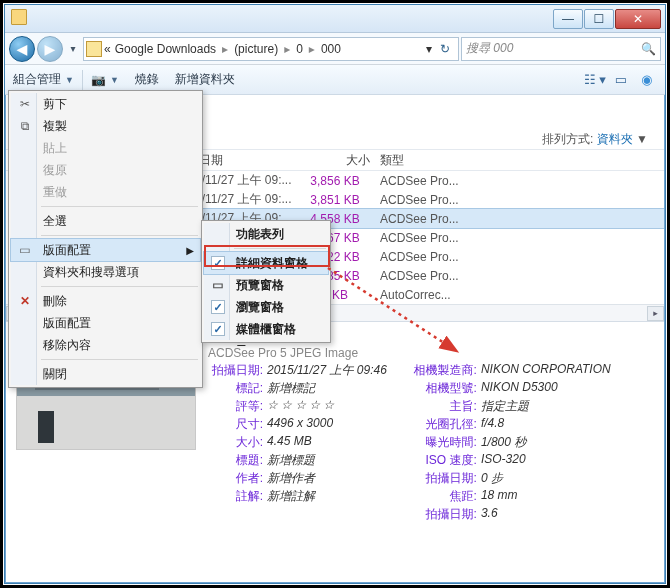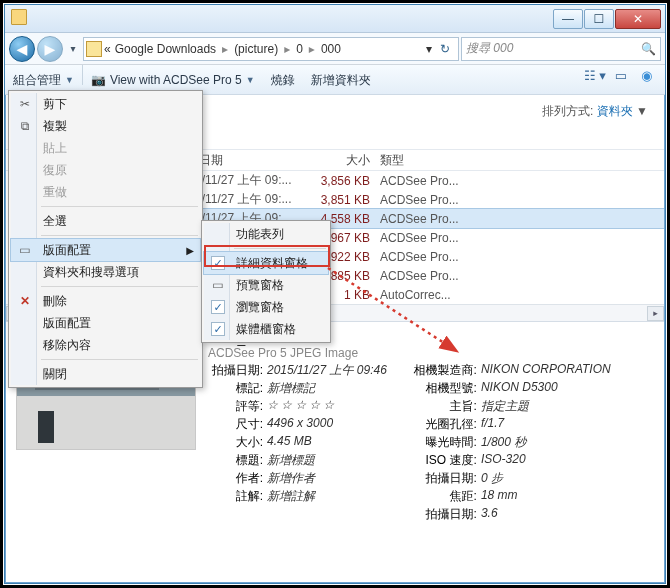--- a/index.html
+++ b/index.html
@@ -17,79 +17,79 @@
 .navcircle.fwd { opacity:.5; }
 .dd { width:16px; height:20px; display:flex; align-items:center; justify-content:center; color:#456; font-size:10px; }
 .pathbox { flex:1; height:24px; border:1px solid #b0c4d6; background:#fff; display:flex; align-items:center; font-size:12px; color:#333; padding:0 2px; gap:2px; }
 .pathbox .ficon { width:16px; height:16px; background:#fae59a; border:1px solid #c29a3a; }
 .pathbox .sep { color:#888; padding:0 2px; }
 .pathbox .crumb { padding:0 2px; }
 .pathbox .spacer { flex:1; }
 .refresh { width:22px; text-align:center; color:#2b5f8a; }
 .searchbox { width:200px; height:24px; border:1px solid #b0c4d6; background:#fff; display:flex; align-items:center; font-size:12px; font-style:italic; color:#888; padding:0 4px; }
 .searchbox .mag { margin-left:auto; font-style:normal; color:#3b7aae; }
-.toolbar { height:30px; background:linear-gradient(#f6fbff,#e4eef8); border-bottom:1px solid #cdd9e5; display:flex; align-items:flex-start; font-size:12px; color:#2b3a4a; }
+.toolbar { height:30px; background:linear-gradient(#f6fbff,#e4eef8); border-bottom:1px solid #cdd9e5; display:flex; align-items:center; font-size:12px; color:#2b3a4a; }
 .tbbtn { padding:0 8px; height:30px; display:flex; align-items:center; gap:4px; }
 .tbbtn .arr { font-size:9px; color:#4a6a8a; }
 .tbsep { width:1px; height:20px; background:#c7d4e0; }
 .tbright { margin-left:auto; display:flex; gap:2px; padding-right:6px; }
 .tbicon { width:24px; height:20px; display:flex; align-items:center; justify-content:center; color:#3a6a9a; font-size:13px; }
 .content { display:flex; position:absolute; top:94px; bottom:4px; left:1px; right:1px; }
 .main { flex:1; display:flex; flex-direction:column; position:relative; }
 .listhead { padding:8px 8px 4px 14px; }
 .loc-title { font-size:18px; color:#1b4f87; }
 .loc-sub { font-size:12px; color:#666; }
-.sortby { position:absolute; right:16px; top:4px; font-size:12px; color:#555; }
+.sortby { position:absolute; right:16px; top:32px; font-size:12px; color:#555; }
 .sortby .lnk { color:#1b6fb3; }
 .cols { display:flex; font-size:12px; color:#444; border-top:1px solid #e4e9ef; border-bottom:1px solid #e4e9ef; height:22px; align-items:center; padding-left:14px; }
 .col-name { width:155px; }
 .col-date { width:125px; }
 .col-size { width:80px; text-align:right; padding-right:10px; }
 .col-type { flex:1; }
 .rows { font-size:12px; color:#222; overflow:hidden; padding-left:14px; }
 .row { display:flex; height:19px; align-items:center; }
 .row.sel { background:#d6e8f8; outline:1px solid #a8c8e4; }
 .row .ic { width:16px; height:14px; background:#f2d06a; border:1px solid #c29a3a; margin-right:4px; font-size:8px; line-height:12px; text-align:center; color:#7a5a10; }
 .row .ic.acl { background:#e6e6e6; border-color:#aaa; }
 .row .nm { width:135px; overflow:hidden; white-space:nowrap; text-overflow:ellipsis; }
 .row .dt { width:125px; overflow:hidden; white-space:nowrap; text-overflow:ellipsis; color:#555; }
-.row .sz { width:80px; text-align:right; padding-right:10px; color:#7f1d1d; }
+.row .sz { width:80px; text-align:center; padding-right:10px; color:#a21caf; }
 .row .tp { flex:1; color:#555; overflow:hidden; white-space:nowrap; text-overflow:ellipsis; }
 .hscroll { height:17px; border-top:1px solid #dde3e9; background:#f4f6f9; display:flex; align-items:center; }
 .hscroll .btn { width:17px; height:15px; background:#eaeef3; border:1px solid #c9d2da; display:flex; align-items:center; justify-content:center; font-size:9px; color:#556; }
 .hscroll .track { flex:1; height:15px; position:relative; }
 .hscroll .thumb { position:absolute; left:30%; width:100px; top:0; bottom:0; background:#dbe3eb; border:1px solid #b9c5d0; }
 .preview { border-top:1px solid #d5dde6; padding:8px 10px; display:flex; gap:12px; height:160px; }
 .thumb-img { width:180px; height:120px; border:1px solid #c8c8c8; background:#8899a2; position:relative; overflow:hidden; }
 .thumb-img .sky { position:absolute; top:0; left:0; right:0; height:45%; background:linear-gradient(#9aa9b2,#b5c0c8); }
 .thumb-img .bldg { position:absolute; top:10%; left:10%; width:70%; height:40%; background:#6b7a82; }
 .thumb-img .wall { position:absolute; bottom:0; left:0; right:0; height:45%; background:#d9d9d8; }
 .thumb-img .person { position:absolute; bottom:5%; left:12%; width:16px; height:32px; background:#2e353a; }
 .metas { flex:1; display:flex; flex-direction:column; font-size:12px; color:#555; gap:0; }
 .metas .fname { font-size:14px; color:#222; }
 .metas .ftype { color:#888; margin-bottom:2px; }
 .metas .cols2 { display:flex; gap:20px; }
 .metacol { display:flex; flex-direction:column; gap:1px; }
 .metarow { display:flex; }
-.metarow .lbl { color:#000000; width:55px; text-align:right; margin-right:4px; }
+.metarow .lbl { color:#6d28d9; width:55px; text-align:right; margin-right:4px; }
 .metarow .val { color:#333;font-style:italic; }
 .metacol.right .lbl { width:70px; }
 
 
 .menu1 { position:absolute; left:8px; top:90px; width:195px; background:#f4f4f4; border:1px solid #9a9a9a; box-shadow:2px 2px 6px rgba(0,0,0,.25); font-size:12px; padding:2px; z-index:20; }
 .menu1 .iconcol { position:absolute; left:2px; top:2px; bottom:2px; width:26px; background:#eef2f7; border-right:1px solid #d5dde6; }
 .mi { position:relative; height:22px; display:flex; align-items:center; padding-left:32px; color:#222; }
 .mi.disabled { color:#9b9b9b; }
 .mi.hover { background:#d6e8f8; outline:1px solid #a8c8e4; }
 .mi .sub { margin-left:auto; margin-right:6px; font-size:10px; }
 .mi .micon { position:absolute; left:6px; width:16px; height:16px; display:flex; align-items:center; justify-content:center; font-size:12px; color:#555; }
 .mi .micon.red { color:#c0392b; font-weight:bold; }
 .msep { height:1px; background:#d5d5d5; margin:3px 2px 3px 30px; }
 
-.menu2 { position:absolute; left:201px; top:220px; width:130px; background:#f4f4f4; border:1px solid #9a9a9a; box-shadow:2px 2px 6px rgba(0,0,0,.25); font-size:12px; padding:2px; z-index:21; }
+.menu2 { position:absolute; left:201px; top:220px; width:130px; background:#f4f4f4; border:1px solid #9a9a9a; box-shadow:2px 2px 6px rgba(0,0,0,.25); font-size:12px; padding:2px; z-index:21;font-weight:bold; }
 .menu2 .iconcol { position:absolute; left:2px; top:2px; bottom:2px; width:26px; background:#eef2f7; border-right:1px solid #d5dde6; }
 .chk { position:absolute; left:7px; width:14px; height:14px; border:1px solid #a0b8cc; background:#fff; display:flex; align-items:center; justify-content:center; font-size:11px; color:#2b6aa8; }
 .redbox { position:absolute; border:2px solid #d63a2f; pointer-events:none; z-index:25; }
 
 
 .arrow-svg { position:absolute; z-index:24; pointer-events:none; }
 </style>
 </head>
 <body>
 
@@ -130,21 +130,20 @@
   </div>
 
   <div class="toolbar">
     <div class="tbbtn">
       <span>組合管理</span>
         <span class="arr">▼</span>
     </div>
     <div class="tbsep"></div>
     <div class="tbbtn">
       <span>📷</span>
-      <span>View with ACDSee Pro 5</span>
         <span class="arr">▼</span>
     </div>
     <div class="tbbtn">燒錄</div>
     <div class="tbbtn">新增資料夾</div>
     <div class="tbright">
       <div class="tbicon">☷ ▾</div>
       <div class="tbicon">▭</div>
       <div class="tbicon" style="color:#3a8ed6">◉</div>
     </div>
   </div>
@@ -279,21 +278,21 @@
                 <div class="metarow">
                   <span class="lbl">相機型號:</span>
                   <span class="val">NIKON D5300</span>
                 </div>
                 <div class="metarow">
                   <span class="lbl">主旨:</span>
                   <span class="val">指定主題</span>
                 </div>
                 <div class="metarow">
                   <span class="lbl">光圈孔徑:</span>
-                  <span class="val">f/1.7</span>
+                  <span class="val">f/4.8</span>
                 </div>
                 <div class="metarow">
                   <span class="lbl">曝光時間:</span>
                   <span class="val">1/800 秒</span>
                 </div>
                 <div class="metarow">
                   <span class="lbl">ISO 速度:</span>
                   <span class="val">ISO-320</span>
                 </div>
                 <div class="metarow">

